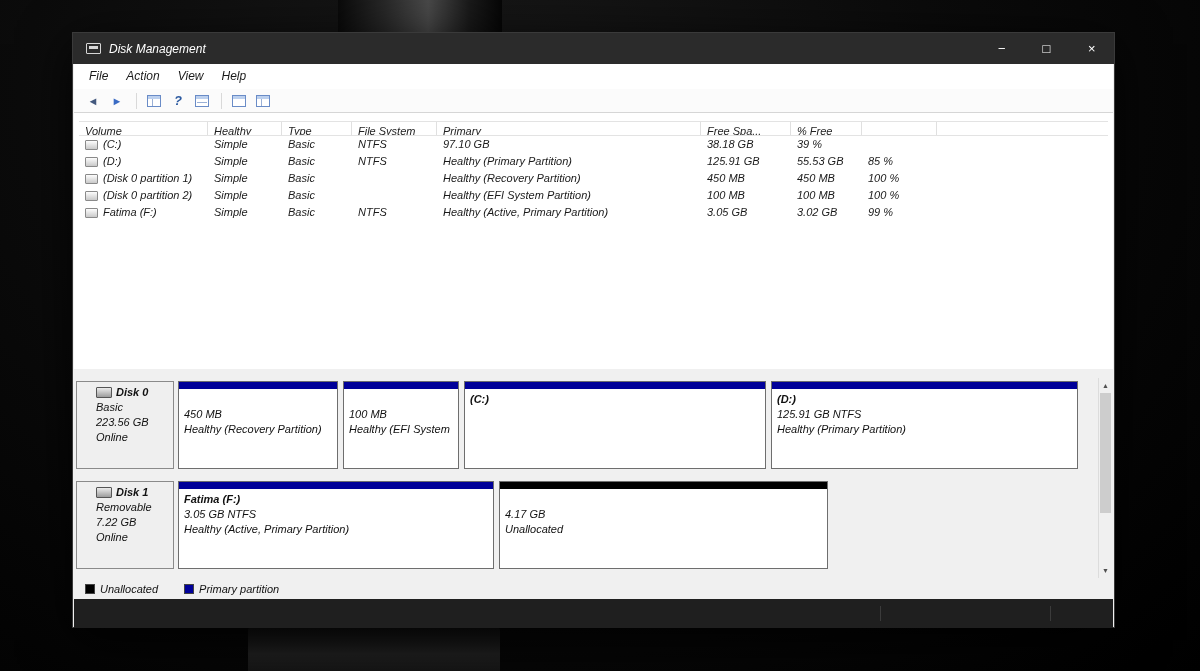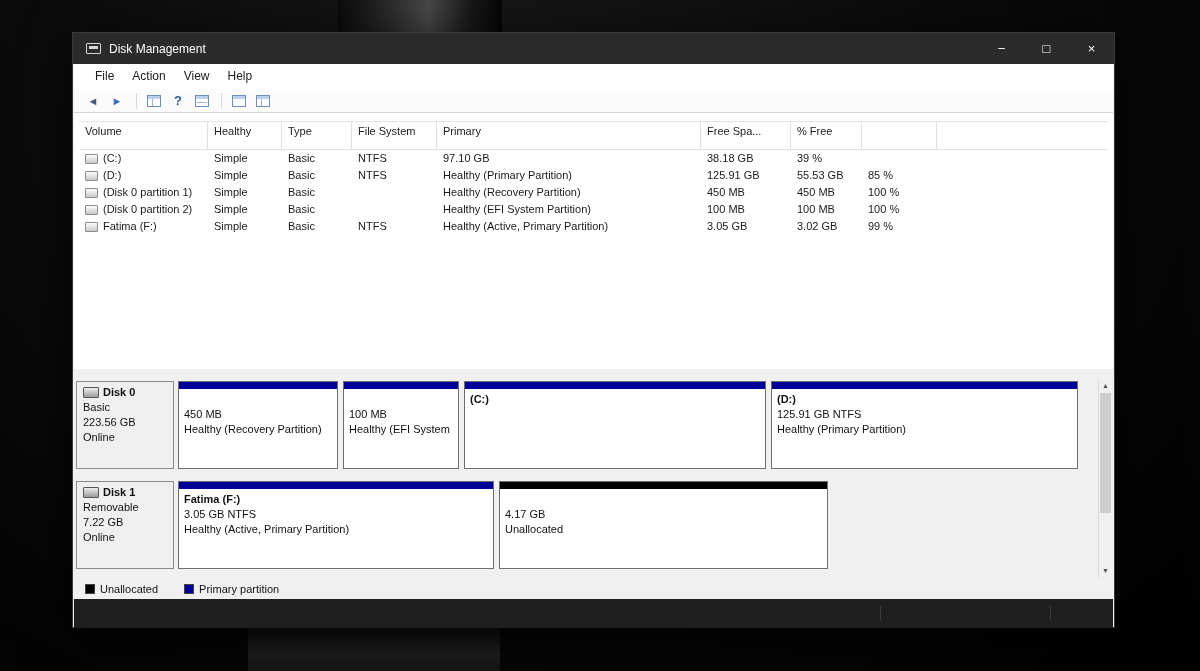--- a/index.html
+++ b/index.html
@@ -1,71 +1,71 @@
 <!DOCTYPE html>
 <html><head>
 <meta charset="utf-8">
 <style>
   * { margin:0; padding:0; box-sizing:border-box; }
   html,body { width:1200px; height:671px; overflow:hidden; background:#000; font-family:"Liberation Sans",sans-serif; }
   .desktop { position:relative; width:1200px; height:671px;
-    background: radial-gradient(ellipse at 40% 15%, #181818 0%, #0b0b0b 45%, #000 100%); }
+    background: radial-gradient(ellipse at 40% 15%, #181818 0%, #0b0b0b 45%, #000 100%); font-style: italic; }
   .stand-top { position:absolute; left:338px; top:0; width:164px; height:36px;
     background: linear-gradient(90deg,#0a0a0a 0%,#2a2a2a 30%,#4a4a4a 55%,#1a1a1a 80%,#060606 100%); }
   .stand-base { position:absolute; left:248px; bottom:0; width:252px; height:44px;
     background: linear-gradient(#111 0%, #222 60%, #161616 100%); border-radius:4px 4px 0 0; }
 
   
   .window { position:absolute; left:72px; top:32px; width:1043px; height:596px;
     background:#f0f0f0; border:1px solid #3a3a3a; box-shadow:0 12px 48px rgba(0,0,0,.85); }
 
   .titlebar { position:absolute; left:0; top:0; right:0; height:31px; background:#2b2b2b;
     display:flex; align-items:center; color:#fff; font-size:12px; }
   .app-icon { width:15px; height:11px; border:1px solid #d6d6d6; border-radius:1px; margin:0 8px 0 13px; position:relative; flex:0 0 auto; }
   .app-icon::after { content:''; position:absolute; left:2px; right:2px; top:2px; height:3px; background:#d6d6d6; }
   .tb-controls { margin-left:auto; display:flex; height:100%; }
   .tb-ctrl { width:45px; height:100%; display:flex; align-items:center; justify-content:center;
     color:#fff; font-size:13px; cursor:default; }
 
   .menubar { position:absolute; left:1px; right:1px; top:31px; height:25px; background:#fff;
-    display:flex; align-items:center; font-size:12px; color:#1a1a1a; padding-left:12px; }
+    display:flex; align-items:center; font-size:12px; color:#1a1a1a; padding-left:6px; }
   .menu-item { padding:0 9px; line-height:25px; }
 
   .toolbar { position:absolute; left:1px; right:1px; top:56px; height:24px; background:#fbfbfb;
     border-bottom:1px solid #d6d6d6; display:flex; align-items:center; padding-left:8px; }
   .tb-icon { width:22px; height:20px; display:flex; align-items:center; justify-content:center;
     font-size:11px; color:#44597e; margin-right:2px; }
   .tb-icon.fwd { color:#3a6bc4; }
   .tb-sep { width:1px; height:16px; background:#d9d9d9; margin:0 6px; }
   .win-icon { width:14px; height:12px; border:1px solid #6a8cc7; background:#fff; position:relative; }
   .win-icon::before { content:''; position:absolute; left:0; top:0; right:0; height:3px; background:#bcd0ee; }
   .win-icon.cols::after { content:''; position:absolute; left:4px; top:3px; bottom:0; width:1px; background:#9ab0d6; }
   .win-icon.rows::after { content:''; position:absolute; left:1px; right:1px; top:6px; height:1px; background:#9ab0d6; }
   .help-glyph { color:#2c5aa0; font-weight:bold; font-size:13px; }
 
   
   .listpane { position:absolute; left:1px; right:1px; top:80px; height:256px; background:#fff; }
   .lv { position:absolute; left:5px; right:5px; top:8px; bottom:0; font-size:11px; color:#1a1a1a; }
   .lv-header, .lv-row { display:grid;
     grid-template-columns:129px 74px 70px 85px 264px 90px 71px 75px 1fr; }
-  .lv-header { height:29px; line-height:18px; border-top:1px solid #e3e3e3; border-bottom:1px solid #e3e3e3; color:#222; }
+  .lv-header { height:15px; line-height:18px; border-top:1px solid #e3e3e3; border-bottom:1px solid #e3e3e3; color:#222; }
   .lv-header > div { padding-left:6px; border-right:1px solid #e0e0e0; overflow:hidden; white-space:nowrap; }
   .lv-row { height:17px; line-height:17px; }
   .lv-row > div { padding-left:6px; overflow:hidden; white-space:nowrap; }
   .vol-cell { display:flex; align-items:center; }
   .vol-icon { width:13px; height:10px; border:1px solid #8a8a8a; border-radius:1px;
     background:linear-gradient(#fdfdfd,#c9c9c9); margin-right:5px; flex:0 0 auto; }
 
   .splitter { position:absolute; left:1px; right:1px; top:336px; height:8px; background:#f0f0f0; }
 
   
   .graph { position:absolute; left:1px; right:1px; top:344px; height:202px; background:#f0f0f0; }
   .disk-row { position:absolute; left:2px; right:16px; height:88px; display:flex; }
   .disk-head { width:98px; flex:0 0 auto; border:1px solid #8a8a8a; background:#efefef;
-    padding:4px 6px; font-size:11px; color:#111; }
+    padding:4px 19px; font-size:11px; color:#111; }
   .disk-title { display:flex; align-items:center; font-weight:bold; margin-bottom:2px; }
   .disk-icon { width:16px; height:11px; border:1px solid #555; border-radius:1px;
     background:linear-gradient(#ececec,#9c9c9c); margin-right:4px; flex:0 0 auto; }
   .dline { line-height:15px; min-height:15px; white-space:nowrap; }
   .parts { display:flex; gap:5px; margin-left:4px; }
   .part { border:1px solid #6e6e6e; background:#fff; display:flex; flex-direction:column; flex:0 0 auto; }
   .part-bar { height:7px; flex:0 0 auto; }
   .part-bar.primary { background:#000099; }
   .part-bar.unalloc { background:#000000; }
   .part-body { padding:3px 5px 0 5px; font-size:11px; color:#111; overflow:hidden; }

